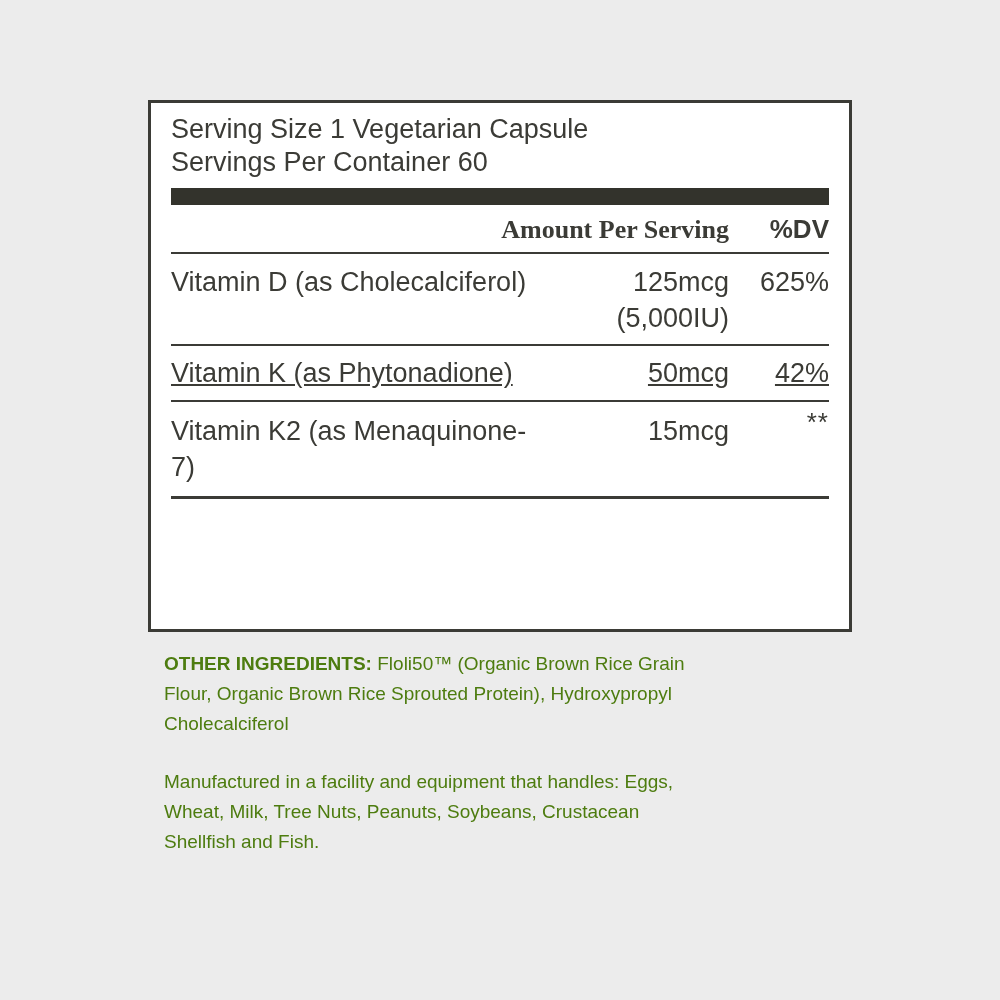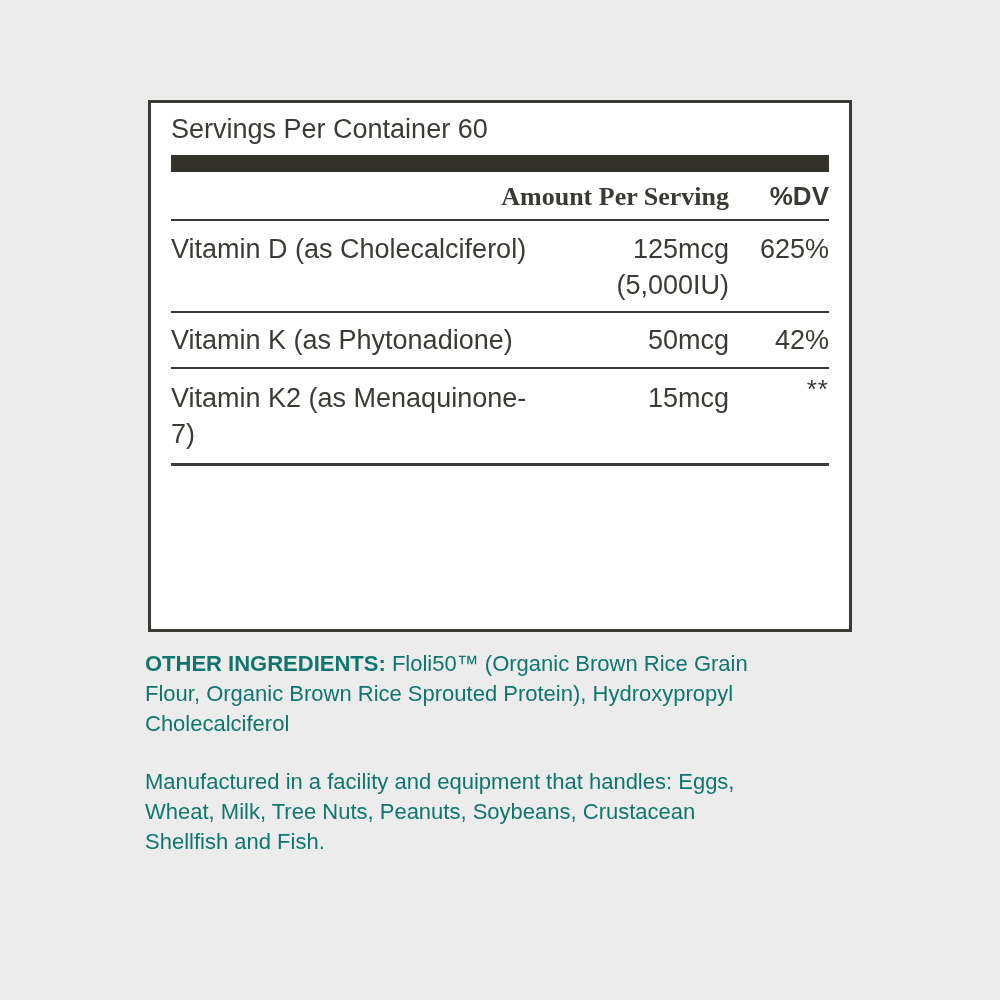--- a/index.html
+++ b/index.html
@@ -39,49 +39,50 @@
     font-weight: 700; font-size: 26px;
   }
   .hdr-amount { margin-left: auto; font-family: Liberation Serif, serif; }
   .hdr-dv { width: 100px; text-align: right; }
 
   .row { display: flex; font-size: 27px; line-height: 36px; }
   .row .name { flex: 1; }
   .row .amount { width: 180px; text-align: right; }
   .row .dv { width: 100px; text-align: right; }
   .row-1 { padding: 10px 0 8px 0; }
-  .row-2 { padding: 9px 0; }
+  .row-2 { padding: 9px 0; text-decoration: underline; }
   .row-3 { padding: 11px 0; }
   .sep { border-bottom: 2px solid #3b3b36; }
   .sep-thick { border-bottom: 3px solid #3b3b36; }
   .dv-raised { position: relative; top: -9px; letter-spacing: 1px; font-size: 26px; }
 
   .footnotes { margin-top: 12px; font-size: 27px; line-height: 33px; }
 
   
   .below {
     position: absolute;
-    left: 145px; top: 649px;
+    left: 164px; top: 649px;
     width: 716px;
-    color: #0f766e;
-    font-size: 22px;
+    color: #4d7c0f;
+    font-size: 19px;
     line-height: 30px;
   }
   .para + .para { margin-top: 28px; }
   .bold-lead { font-weight: 700; }
 </style>
 </head>
 <body>
 
 <div class="canvas">
 
   <div class="panel">
 
 
     <div class="serving-block">
+      <div>Serving Size 1 Vegetarian Capsule</div>
       <div>Servings Per Container 60</div>
     </div>
 
     <div class="thick-bar"></div>
 
     <div class="hdr-row">
       <div class="hdr-amount">Amount Per Serving</div>
       <div class="hdr-dv">%DV</div>
     </div>
 

